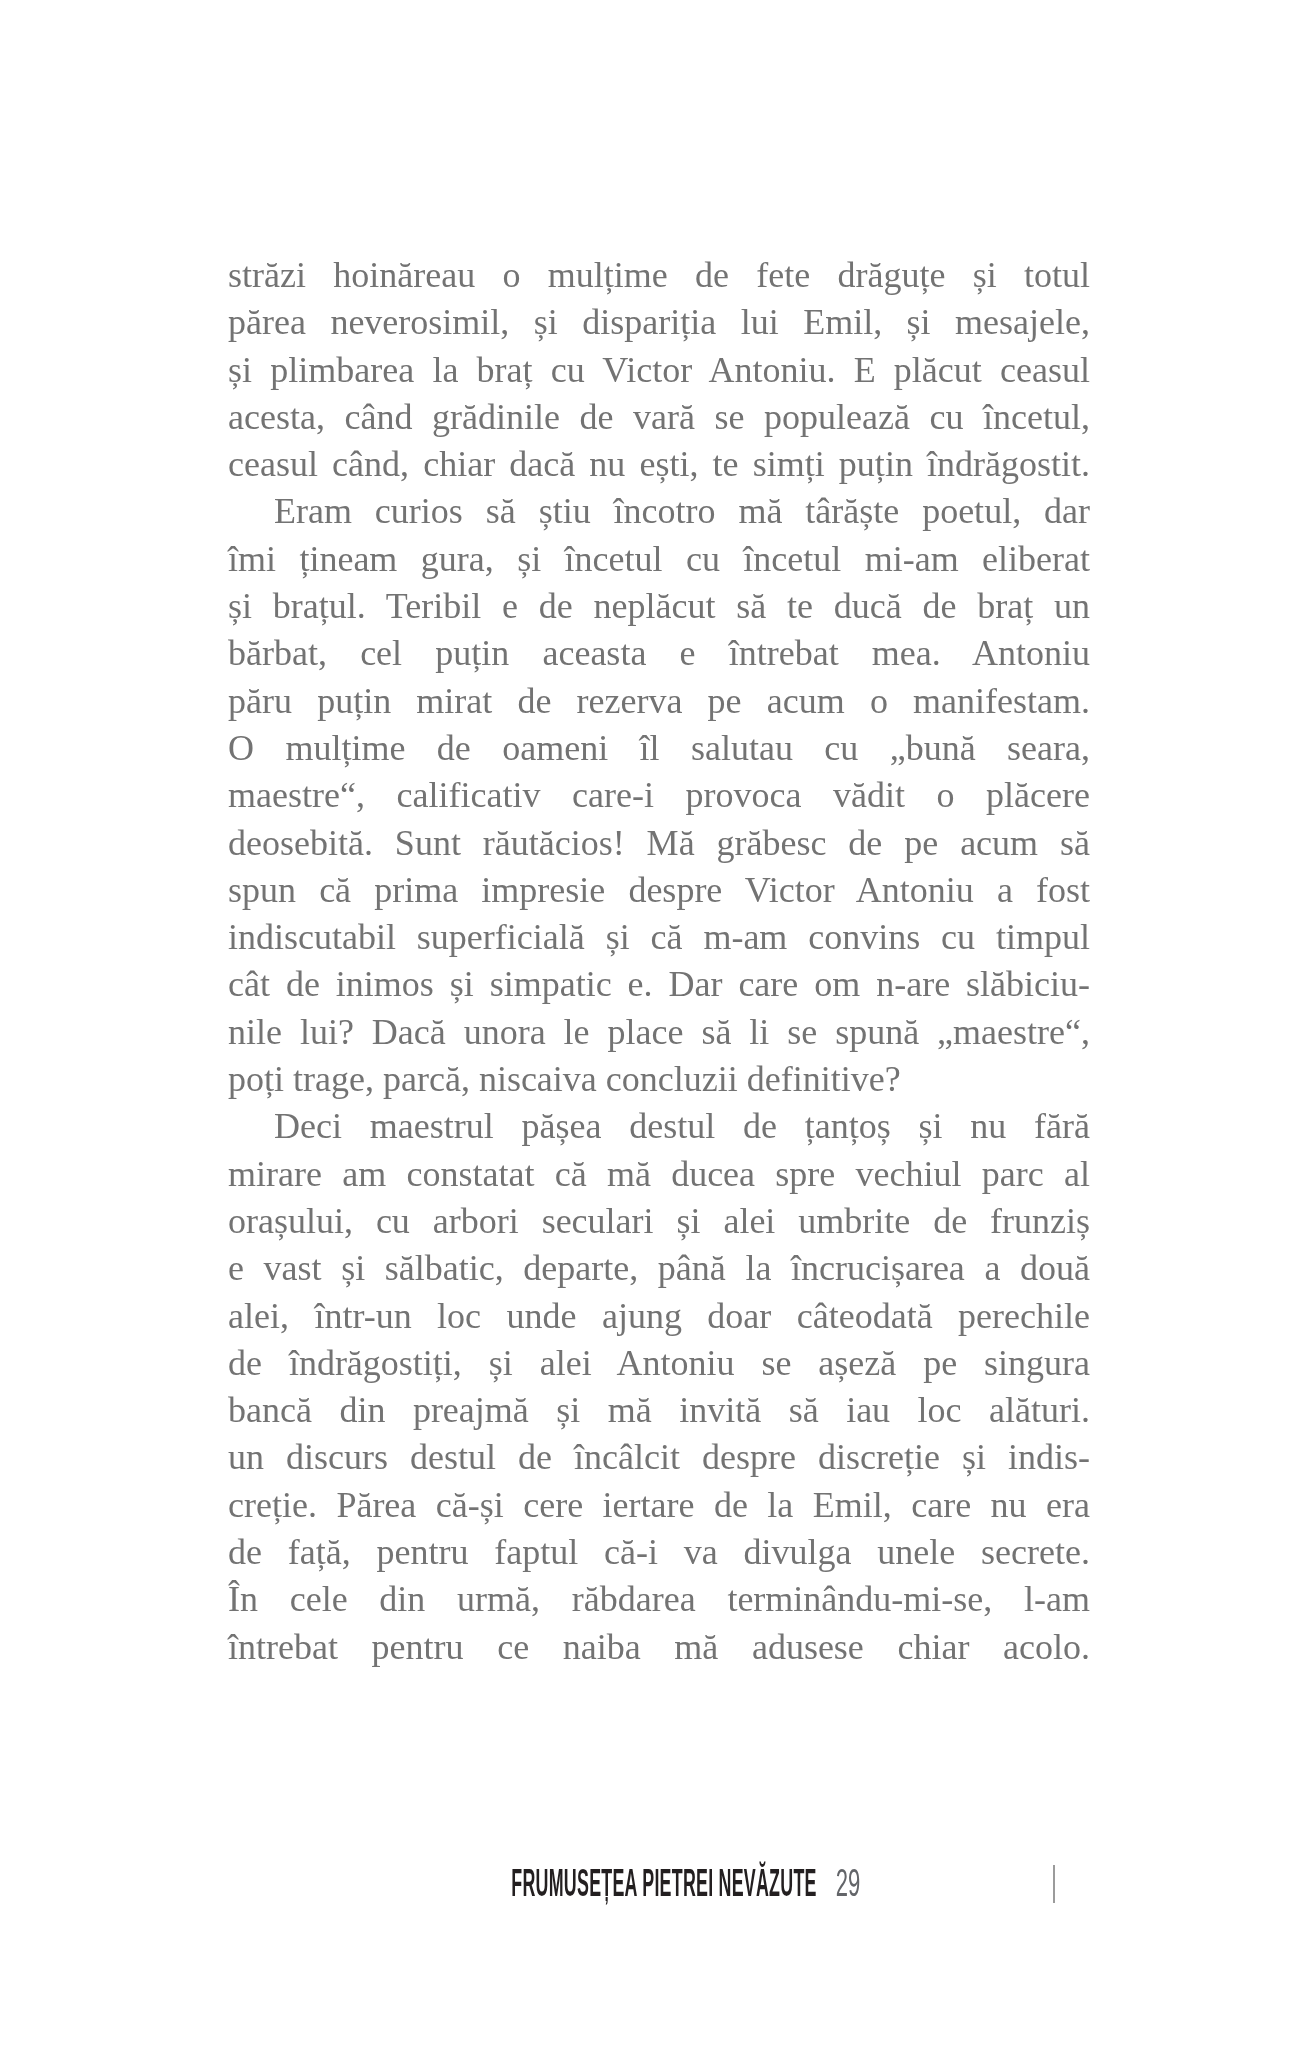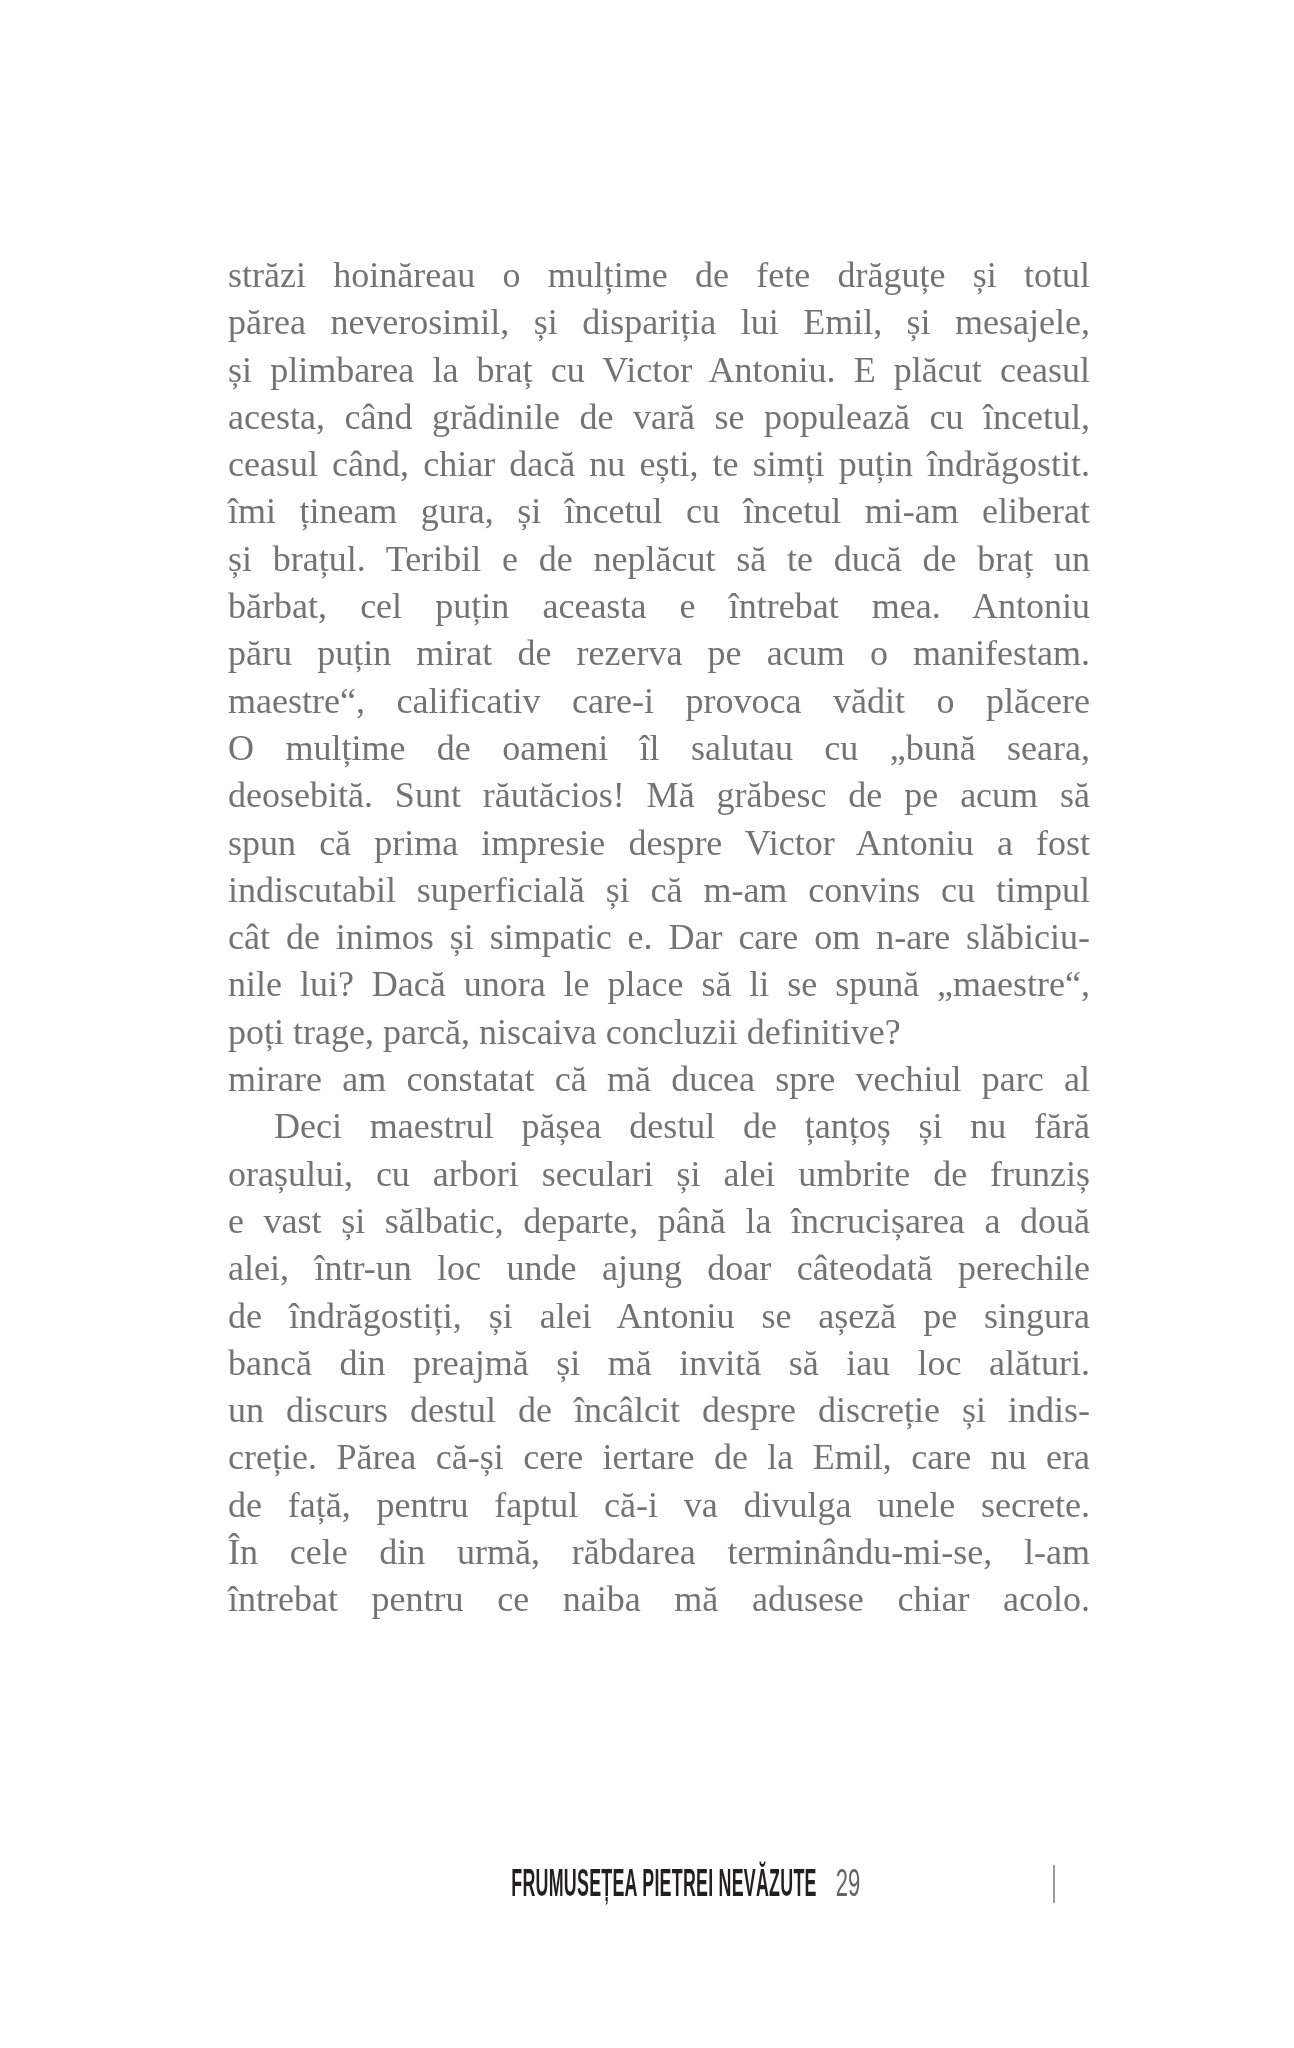--- a/index.html
+++ b/index.html
@@ -88,34 +88,35 @@
 <body>
 
 <div class="page">
 
   <main class="text-block">
       <div class="line">străzi hoinăreau o mulțime de fete drăguțe și totul</div>
       <div class="line">părea neverosimil, și dispariția lui Emil, și mesajele,</div>
       <div class="line">și plimbarea la braț cu Victor Antoniu. E plăcut ceasul</div>
       <div class="line">acesta, când grădinile de vară se populează cu încetul,</div>
       <div class="line">ceasul când, chiar dacă nu ești, te simți puțin îndrăgostit.</div>
+      <div class="line indent">Eram curios să știu încotro mă târăște poetul, dar</div>
       <div class="line">îmi țineam gura, și încetul cu încetul mi-am eliberat</div>
       <div class="line">și brațul. Teribil e de neplăcut să te ducă de braț un</div>
       <div class="line">bărbat, cel puțin aceasta e întrebat mea. Antoniu</div>
       <div class="line">păru puțin mirat de rezerva pe acum o manifestam.</div>
+      <div class="line">O mulțime de oameni îl salutau cu „bună seara,</div>
       <div class="line">maestre“, calificativ care-i provoca vădit o plăcere</div>
-      <div class="line">O mulțime de oameni îl salutau cu „bună seara,</div>
       <div class="line">deosebită. Sunt răutăcios! Mă grăbesc de pe acum să</div>
       <div class="line">spun că prima impresie despre Victor Antoniu a fost</div>
       <div class="line">indiscutabil superficială și că m-am convins cu timpul</div>
       <div class="line">cât de inimos și simpatic e. Dar care om n-are slăbiciu-</div>
       <div class="line">nile lui? Dacă unora le place să li se spună „maestre“,</div>
       <div class="line rag">poți trage, parcă, niscaiva concluzii definitive?</div>
+      <div class="line indent">Deci maestrul pășea destul de țanțoș și nu fără</div>
       <div class="line">mirare am constatat că mă ducea spre vechiul parc al</div>
-      <div class="line indent">Deci maestrul pășea destul de țanțoș și nu fără</div>
       <div class="line">orașului, cu arbori seculari și alei umbrite de frunziș</div>
       <div class="line">e vast și sălbatic, departe, până la încrucișarea a două</div>
       <div class="line">alei, într-un loc unde ajung doar câteodată perechile</div>
       <div class="line">de îndrăgostiți, și alei Antoniu se așeză pe singura</div>
       <div class="line">bancă din preajmă și mă invită să iau loc alături.</div>
       <div class="line">un discurs destul de încâlcit despre discreție și indis-</div>
       <div class="line">creție. Părea că-și cere iertare de la Emil, care nu era</div>
       <div class="line">de față, pentru faptul că-i va divulga unele secrete.</div>
       <div class="line">În cele din urmă, răbdarea terminându-mi-se, l-am</div>
       <div class="line">întrebat pentru ce naiba mă adusese chiar acolo.</div>

